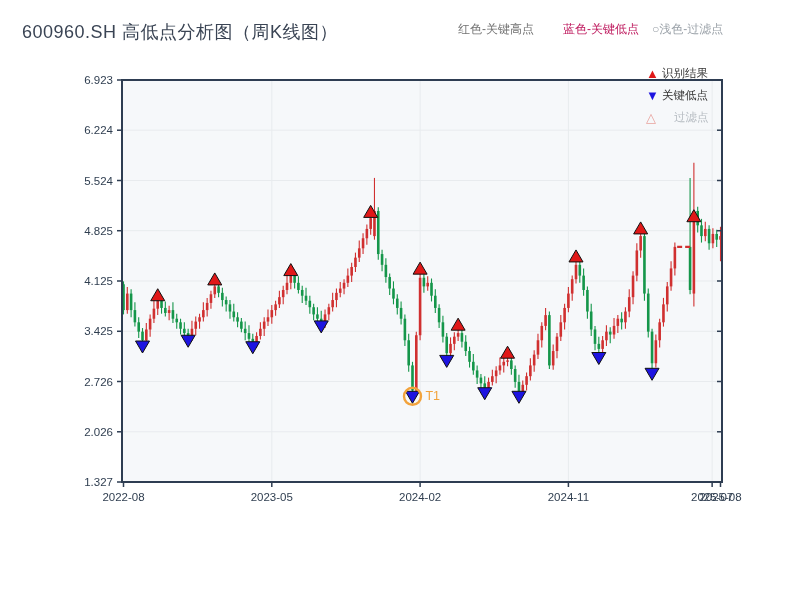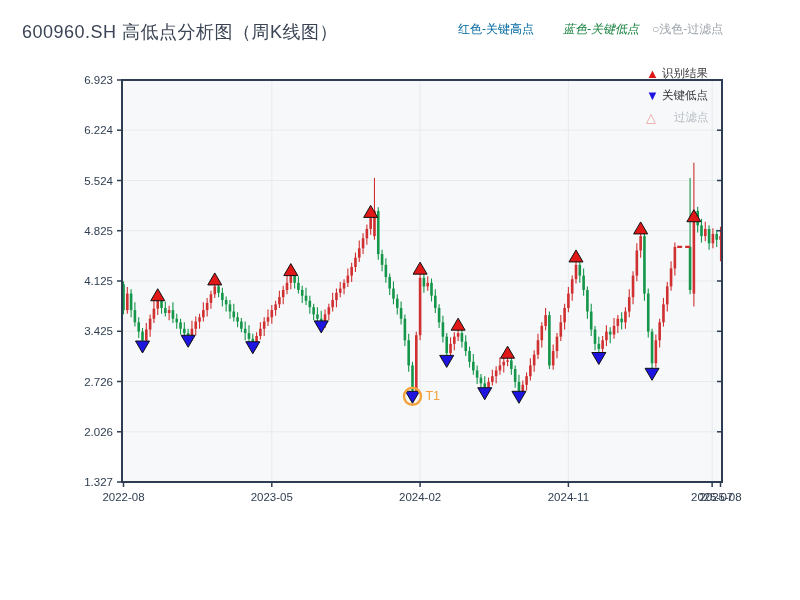--- a/index.html
+++ b/index.html
@@ -17,22 +17,22 @@
   .il-glyph{width:16px;font-size:13px;line-height:1;}
   svg text{font-family:"Liberation Sans","DejaVu Sans",sans-serif;}
 </style>
 </head>
 <body>
 
 <div class="stage">
   <div class="title">600960.SH 高低点分析图（周K线图）</div>
 
   <div class="top-legend">
-    <span class="tl-high" style="color: #0369a1;">红色-关键高点</span>
-    <span class="tl-low" style="color: #15803d; font-style: italic;">蓝色-关键低点</span>
+    <span class="tl-high" style="color: #737373;">红色-关键高点</span>
+    <span class="tl-low" style="color: #be185d;">蓝色-关键低点</span>
     <span class="tl-filter" style="color: rgb(154, 161, 168);">○浅色-过滤点</span>
   </div>
 
   <svg id="chart" width="800" height="600" viewBox="0 0 800 600" style="position:absolute;left:0;top:0;">
       <rect x="122" y="80" width="600" height="402" fill="#f6f8fa"></rect>
       <g>
         <line x1="122" x2="722" y1="130.21408148677625" y2="130.21408148677625" stroke="#e8ebee" stroke-width="1"></line>
         <line x1="122" x2="722" y1="180.5" y2="180.5" stroke="#e8ebee" stroke-width="1"></line>
         <line x1="122" x2="722" y1="230.71408148677625" y2="230.71408148677625" stroke="#e8ebee" stroke-width="1"></line>
         <line x1="122" x2="722" y1="281" y2="281" stroke="#e8ebee" stroke-width="1"></line>

